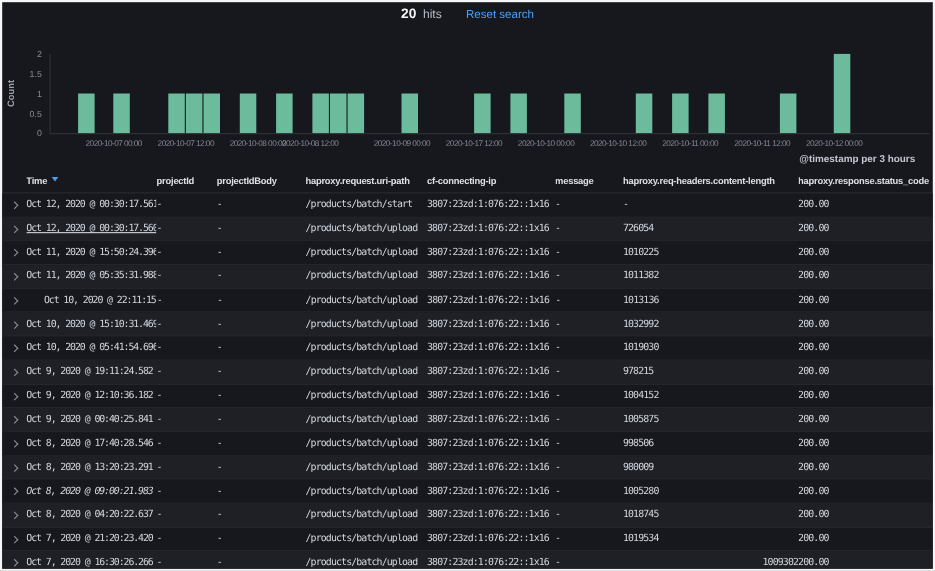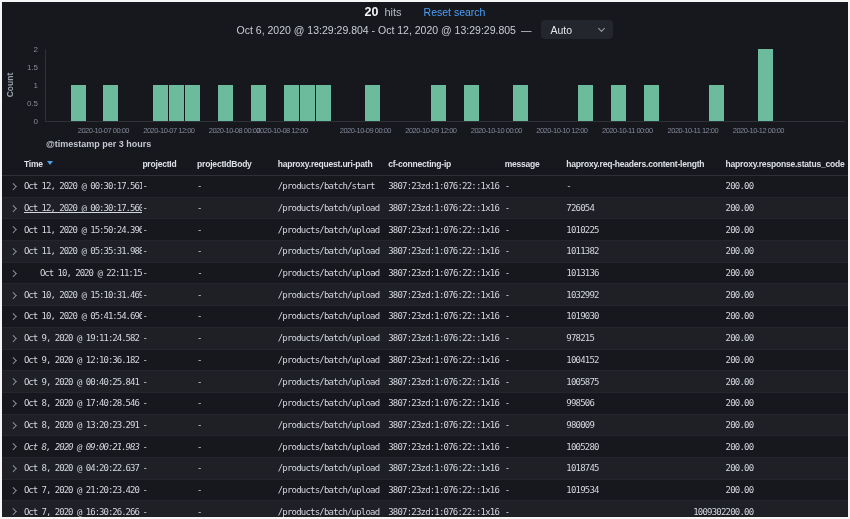--- a/index.html
+++ b/index.html
@@ -44,21 +44,21 @@
     font-size:8px; color:#868c98;
   }
   .axis-v { position:absolute; left:43px; top:47px; width:1px; height:72px; background:#30323a; }
   .axis-h { position:absolute; left:43px; top:119px; width:800px; height:1px; background:#30323a; }
   .bar { position:absolute; background:#6dbb9d; cursor:pointer; }
   .xtick {
     position:absolute; top:124px; width:90px; text-align:center;
     font-size:7.5px; letter-spacing:-0.5px; color:#82889​4; color:#82889a;
   }
   .x-axis-title {
-    position:absolute; left:44px; width:786px; top:137px; text-align:left;
+    position:absolute; left:44px; width:786px; top:137px; text-align:right;
     font-size:9px; font-weight:bold; color:#c3c7d1;
   }
 
   
   .thead {
     position:absolute; top:150px; left:0; right:0; height:24px;
     display:flex; align-items:center; border-bottom:1px solid #2e3038;
   }
   .th {
     font-size:8.5px; font-weight:bold; letter-spacing:-0.2px;
@@ -89,28 +89,20 @@
 </style>
 </head>
 <body>
 
 <div class="screen">
 
   <div class="hits-line">
     <span class="hits-count">20</span>
     <span>hits</span>
     <span class="reset-link">Reset search</span>
-  </div>
-  <div class="range-line">
-    <span>Oct 6, 2020 @ 13:29:29.804 - Oct 12, 2020 @ 13:29:29.805</span>
-    <span style="margin-left:5px">—</span>
-    <span class="interval-select">
-      <span>Auto</span>
-      <span class="chev-down"></span>
-    </span>
   </div>
 
   <div class="chart">
     <div class="y-axis-label">Count</div>
     <div class="axis-v"></div>
     <div class="axis-h"></div>
     <div id="yticks">
         <div class="ytick" style="top: 114.5px;">0</div>
         <div class="ytick" style="top: 96.5px;">0.5</div>
         <div class="ytick" style="top: 78.5px;">1</div>
@@ -137,21 +129,21 @@
         <div class="bar" style="left: 641.7px; width: 15px; top: 83px; height: 36px; background: rgb(109, 187, 157);"></div>
         <div class="bar" style="left: 707.2px; width: 15px; top: 83px; height: 36px; background: rgb(109, 187, 157);"></div>
         <div class="bar" style="left: 756.4px; width: 15px; top: 47px; height: 72px; background: rgb(109, 187, 157);"></div>
       </div>
     <div id="xticks">
         <div class="xtick" style="left: 56.4px;">2020-10-07 00:00</div>
         <div class="xtick" style="left: 121.9px;">2020-10-07 12:00</div>
         <div class="xtick" style="left: 187.4px;">2020-10-08 00:00</div>
         <div class="xtick" style="left: 235px;">2020-10-08 12:00</div>
         <div class="xtick" style="left: 318.4px;">2020-10-09 00:00</div>
-        <div class="xtick" style="left: 383.9px;">2020-10-09 12:00</div>
+        <div class="xtick" style="left: 383.9px;">2020-10-17 12:00</div>
         <div class="xtick" style="left: 449.4px;">2020-10-10 00:00</div>
         <div class="xtick" style="left: 514.9px;">2020-10-10 12:00</div>
         <div class="xtick" style="left: 580.4px;">2020-10-11 00:00</div>
         <div class="xtick" style="left: 645.9px;">2020-10-11 12:00</div>
         <div class="xtick" style="left: 711.4px;">2020-10-12 00:00</div>
       </div>
     <div class="x-axis-title">@timestamp per 3 hours</div>
   </div>
 
   <div class="thead" id="thead">

